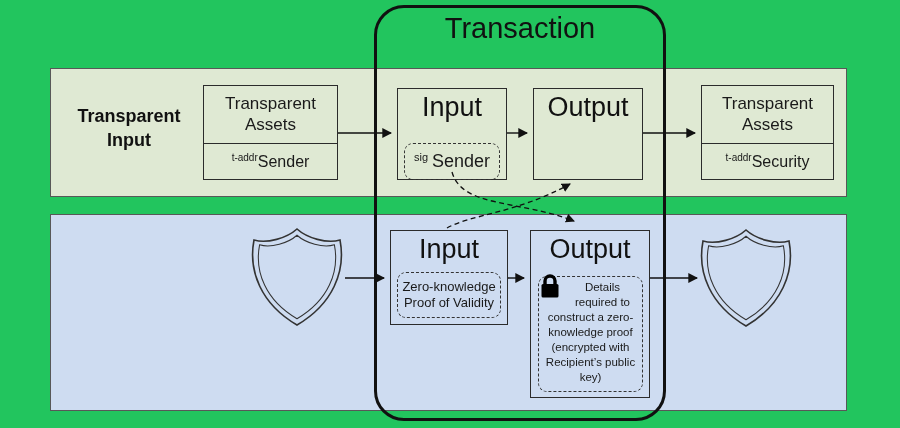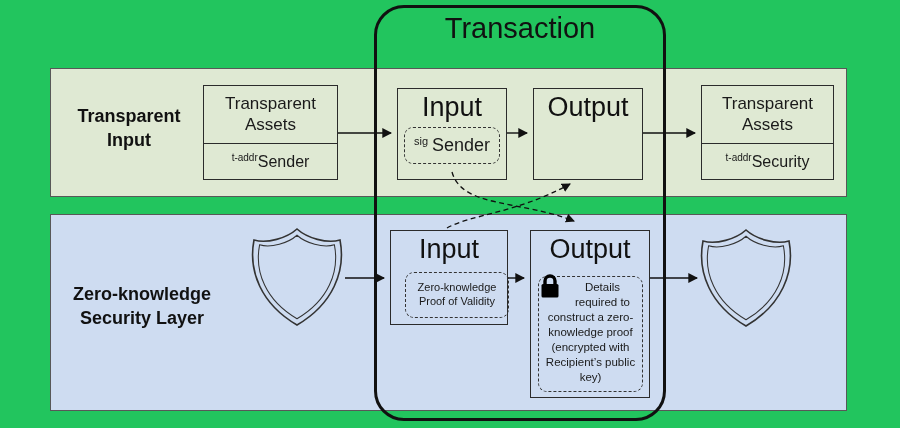--- a/index.html
+++ b/index.html
@@ -53,24 +53,24 @@
   .addr-type{font-size:10px;position:relative;top:-4px;}
   .addr-owner{font-size:16px;}
 
   .io-title{
     text-align:center;font-size:27px;line-height:1.15;padding-top:3px;color:#111;
   }
   .dashed{
     position:absolute;border:1.5px dashed #333;border-radius:9px;box-sizing:border-box;
     display:flex;align-items:center;justify-content:center;text-align:center;
   }
-  .sig-box{left:6px;top:38px;width:96px;height:37px;gap:4px;}
+  .sig-box{left:6px;top:54px;width:96px;height:37px;gap:4px;}
   .sig-label{font-size:11px;position:relative;top:-5px;}
   .sig-owner{font-size:18px;}
-  .zkproof-box{left:14px;top:41px;width:104px;height:46px;font-size:11px;line-height:1.25;padding:0 2px;}
+  .zkproof-box{left:6px;top:41px;width:104px;height:46px;font-size:13px;line-height:1.25;padding:0 2px;}
   .details-box{
     left:7px;top:45px;width:105px;height:116px;
     display:block;font-size:11.5px;line-height:1.3;padding:3px 3px 0 3px;
     text-align:center;
   }
   .lock-spacer{float:left;width:24px;height:15px;}
 
   
   .shield-text{
     position:absolute;width:72px;text-align:center;
@@ -86,24 +86,20 @@
 
   <div class="band band-green"></div>
   <div class="band band-blue"></div>
 
   <div class="txn-rect"></div>
   <div class="txn-title">Transaction</div>
 
   <div class="layer-label label-transparent">
     <div>Transparent</div>
     <div>Input</div>
-  </div>
-  <div class="layer-label label-zk">
-    <div>Zero-knowledge</div>
-    <div>Security Layer</div>
   </div>
 
   <div class="box assets-box" style="left:203px;top:85px;width:135px;height:95px;">
     <div class="assets-title">
       <span><span>Transparent</span><br>
       <span>Assets</span></span>
     </div>
     <div class="assets-addr">
       <span class="addr-type">t-addr</span>
       <span class="addr-owner">Sender</span>

